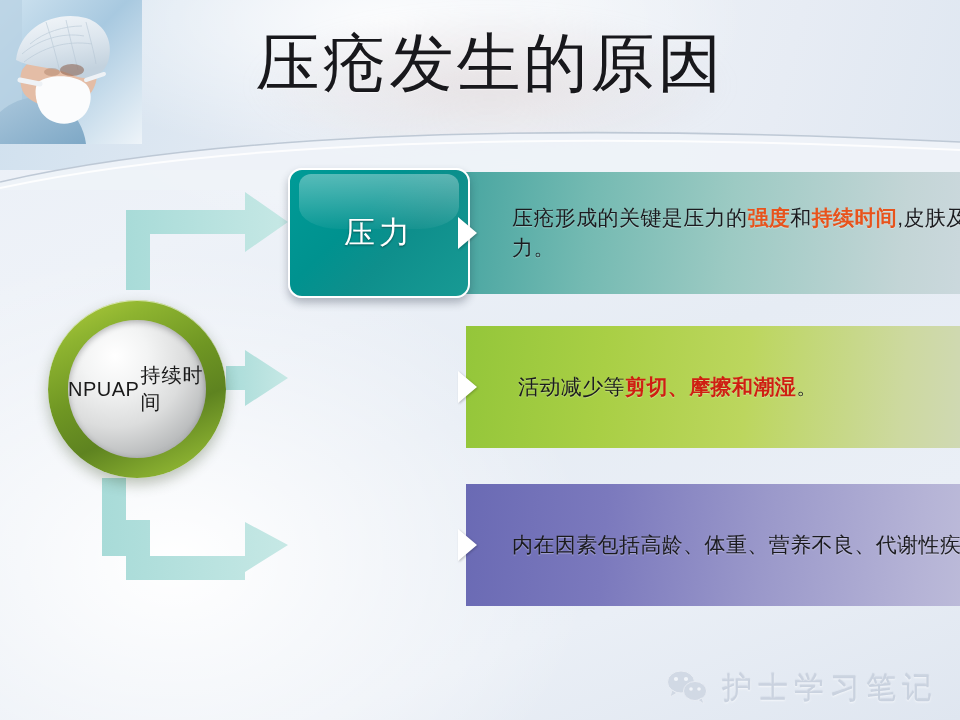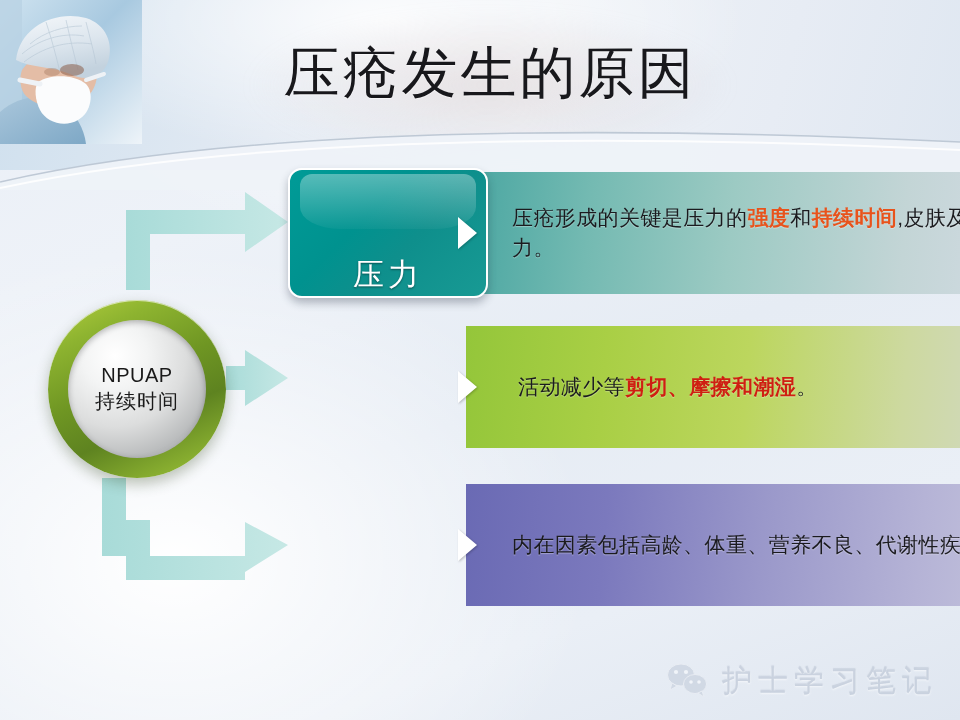--- a/index.html
+++ b/index.html
@@ -40,24 +40,24 @@
   .photo {
     position: absolute; left: 0; top: 0; width: 142px; height: 144px;
     overflow: hidden;
     background: linear-gradient(150deg,#cfe2ef 0%, #a9cbe2 35%, #dfeaf2 70%, #f2f6fa 100%);
     box-shadow: 0 0 0 1px rgba(255,255,255,.5) inset;
   }
   .photo svg { display:block; }
 
   
   .title {
-    position: absolute; left: 240px; top: 42px; width: 500px;
+    position: absolute; left: 240px; top: 28px; width: 500px;
     text-align: center;
     font-family: "DejaVu Serif", "Liberation Serif", serif;
-    font-size: 56px; line-height: 1.12;
+    font-size: 64px; line-height: 1.12;
     color: #18181c;
     letter-spacing: 3px;
     text-shadow: 0 1px 1px rgba(255,255,255,.6);
     white-space: nowrap;
   }
 
   
   .circle-wrap {
     position: absolute; left: 48px; top: 300px;
     width: 178px; height: 178px;
@@ -68,21 +68,21 @@
     background:
       linear-gradient(155deg, #b4cf3e 0%, #8eb430 20%, #6f9623 45%, #5e8320 65%, #8bb131 88%, #a9c83a 100%);
     box-shadow: 0 6px 14px rgba(40,60,20,.30), 0 1px 0 rgba(255,255,255,.6) inset;
   }
   .circle-inner {
     position: absolute; left: 20px; top: 20px; right: 20px; bottom: 20px;
     border-radius: 50%;
     background:
       radial-gradient(circle at 34% 26%, #ffffff 0%, #f3f4f4 24%, #dcdddd 52%, #b9bbbc 76%, #cfd1d1 100%);
     box-shadow: 0 2px 6px rgba(0,0,0,.28) inset;
-    display: flex; flex-direction: column;
+    display: flex; flex-direction: row;
     align-items: center; justify-content: center;
     gap: 1px;
   }
   .circle-line1 {
     font-size: 20px; color: #1a1a1a; letter-spacing: .5px;
   }
   .circle-line2 {
     font-size: 20px; color: #1a1a1a; letter-spacing: 1px;
   }
 
@@ -90,24 +90,24 @@
   .connectors { position: absolute; left: 0; top: 0; width: 960px; height: 720px; pointer-events: none; }
 
   
   .row { position: absolute; left: 288px; height: 130px; }
   .row-1 { top: 168px; }
   .row-2 { top: 322px; }
   .row-3 { top: 480px; }
 
   .chip {
     position: absolute; left: 0; top: 0;
-    width: 200px; height: 130px;
+    width: 182px; height: 130px;
     border-radius: 14px;
     border: 2px solid #ffffff;
-    display: flex; align-items: flex-end; justify-content: center;
+    display: flex; align-items: center; justify-content: center;
     box-shadow: 0 5px 9px rgba(30,40,60,.30);
     overflow: hidden;
   }
   .chip::after {
     content: ""; position: absolute; left: 5%; top: 3%;
     width: 90%; height: 44%;
     border-radius: 12px 12px 40px 40px / 12px 12px 22px 22px;
     background: linear-gradient(180deg, rgba(255,255,255,.34), rgba(255,255,255,.04));
     pointer-events: none;
   }
@@ -146,21 +146,21 @@
     width: 0; height: 0;
     border-top: 16px solid transparent;
     border-bottom: 16px solid transparent;
     border-left: 19px solid #ffffff;
     filter: drop-shadow(1px 1px 1px rgba(0,0,0,.22));
     z-index: 3;
   }
 
   
   .watermark {
-    position: absolute; right: 22px; bottom: 18px;
+    position: absolute; right: 22px; bottom: 11px;
     display: flex; align-items: center; gap: 12px;
     opacity: .78;
   }
   .wm-text {
     font-size: 30px; letter-spacing: 6px;
     color: #c3ccda;
     text-shadow: 0 1px 2px rgba(255,255,255,.9), 0 -1px 1px rgba(120,135,160,.35);
     font-family: "DejaVu Sans", "Liberation Sans", sans-serif;
   }
 </style>

